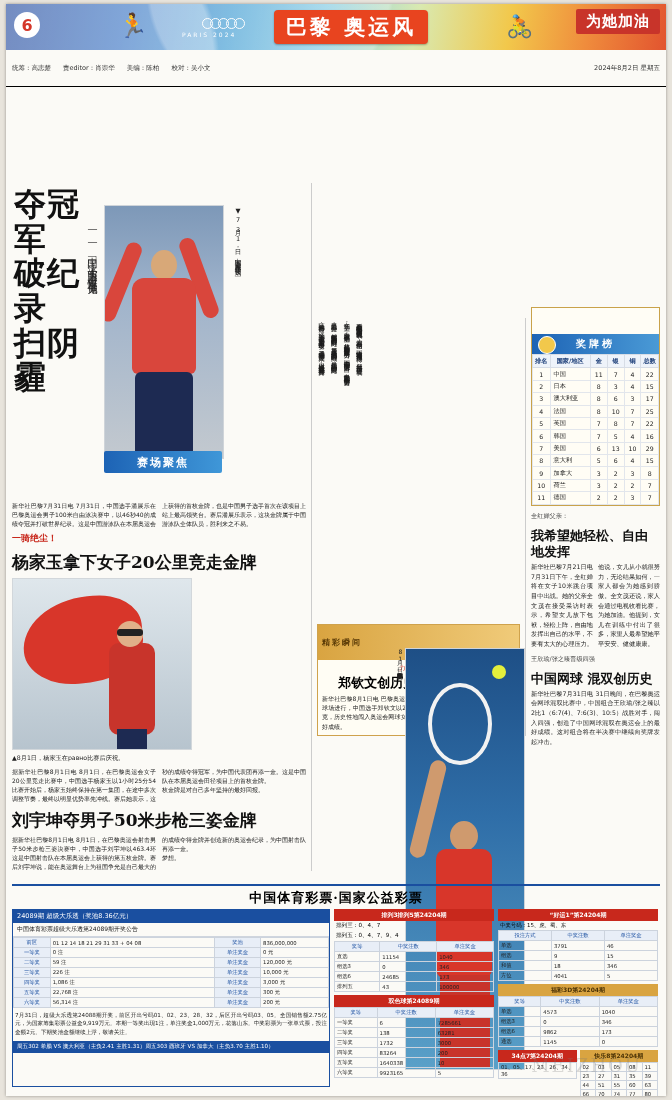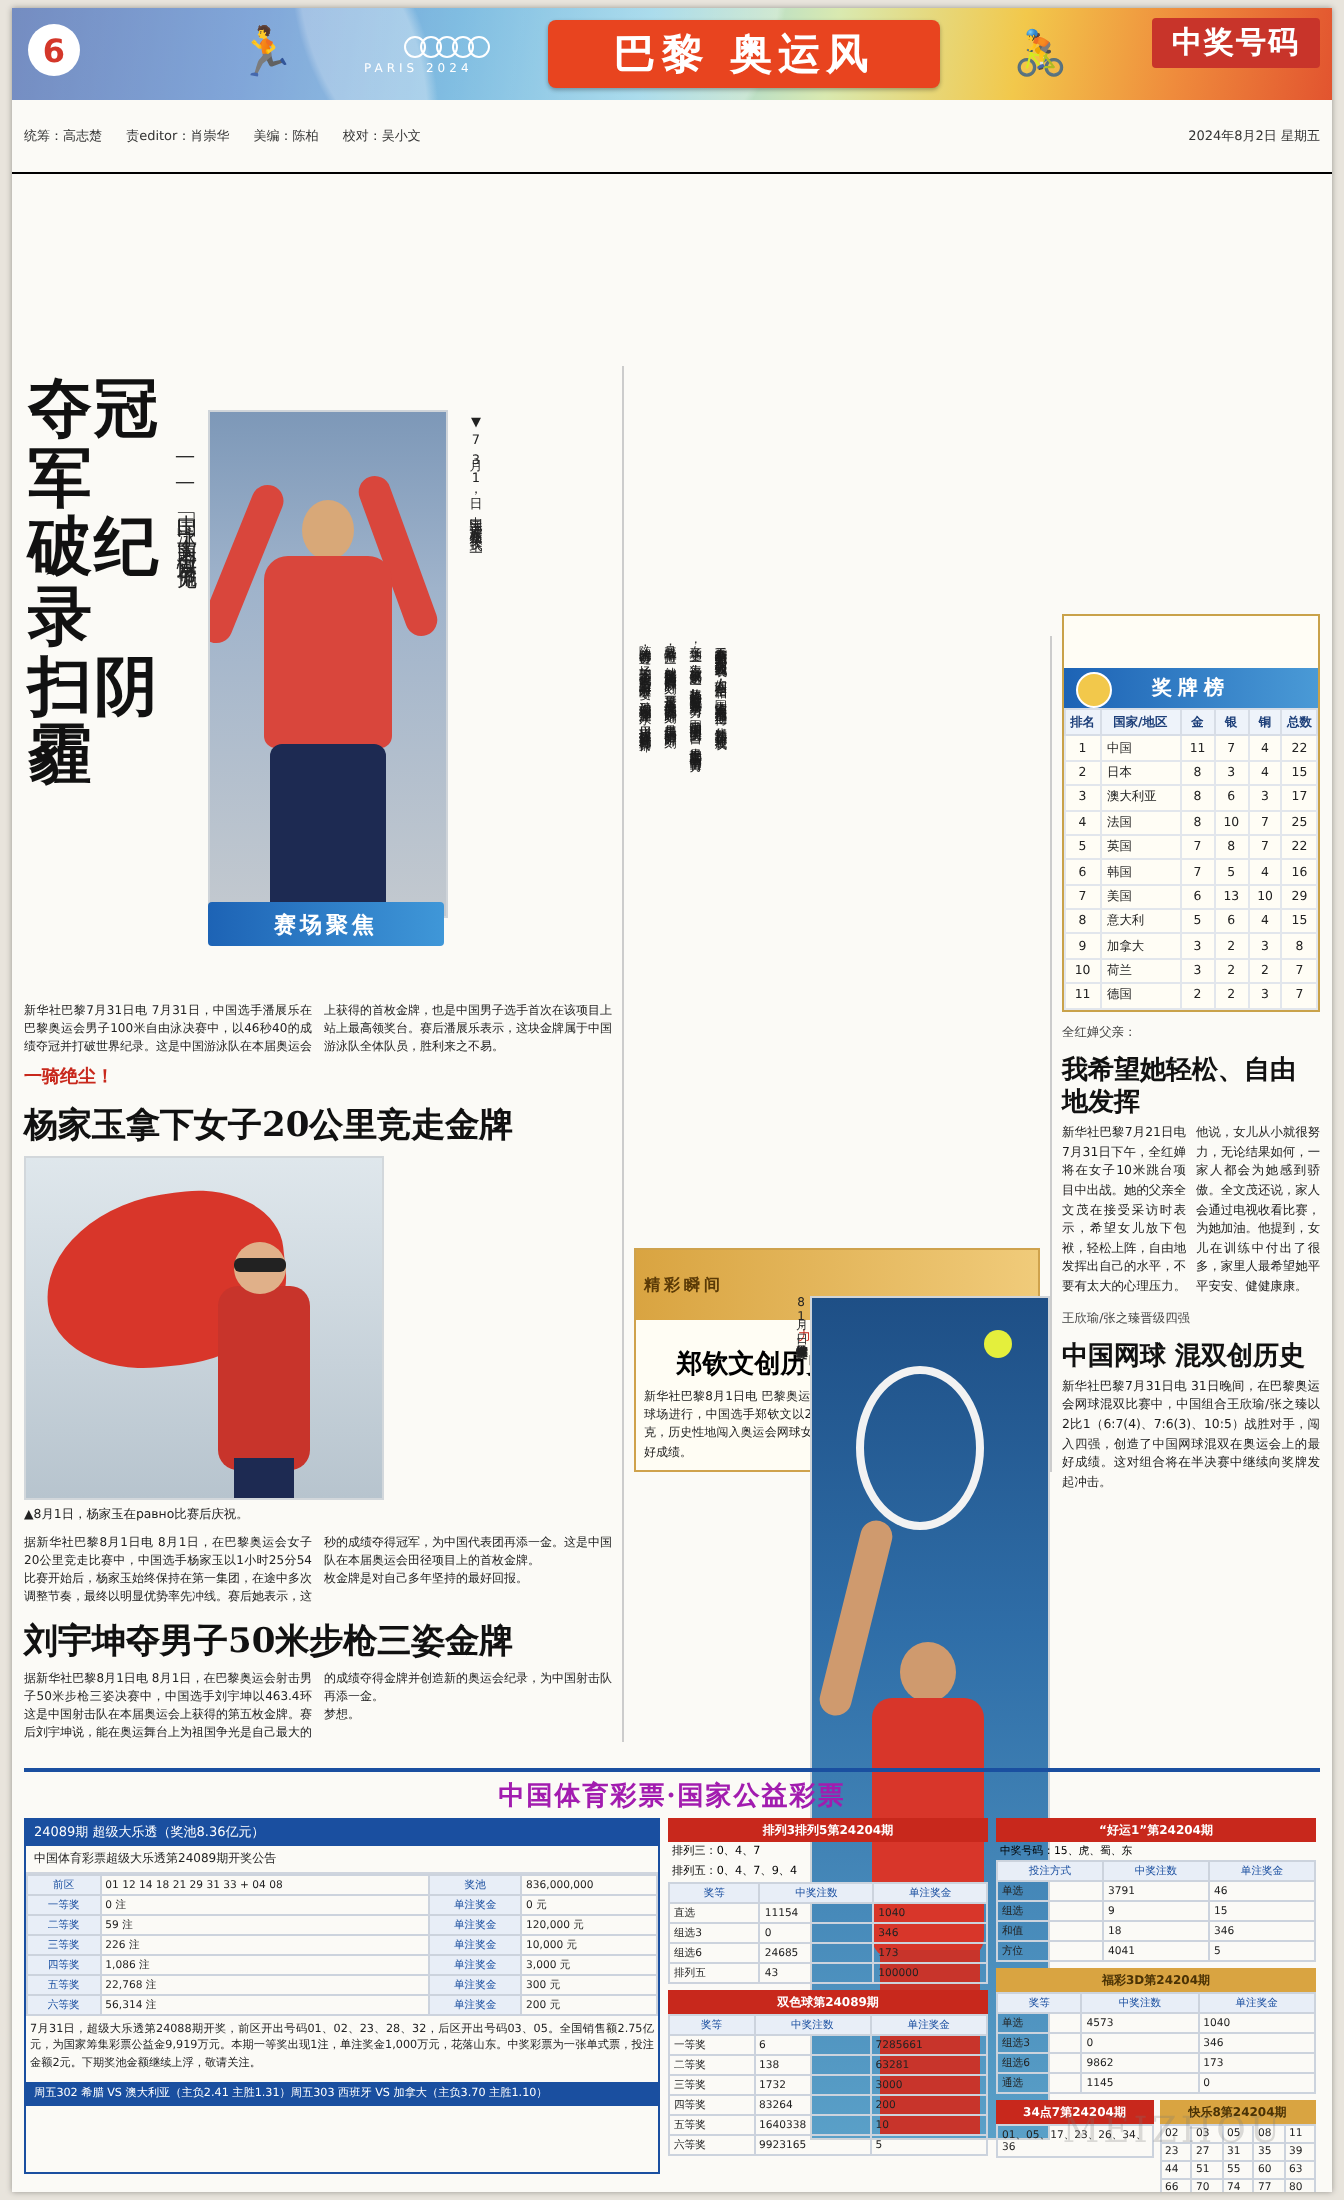--- a/index.html
+++ b/index.html
@@ -19,21 +19,21 @@
   
   .masthead{
     position:relative;height:46px;
     background:linear-gradient(100deg,#2a4fa0 0%,#3d76c4 18%,#57a8d8 34%,#8fd0e6 48%,#d9e9b0 62%,#f2c84b 76%,#ef8b3c 88%,#e2542f 100%);
     overflow:hidden;
   }
   .mast-deco{position:absolute;inset:0;background:
     radial-gradient(circle at 12% 120%,rgba(255,255,255,.35) 0 22%,transparent 23%),
     radial-gradient(circle at 40% -40%,rgba(255,255,255,.25) 0 30%,transparent 31%);}
   .mast-title{
-    position:absolute;left:268px;top:6px;width:196px;height:34px;
+    position:absolute;left:268px;top:6px;width:154px;height:34px;
     background:#e8441f;border-radius:4px;color:#fff;
     font-family:"DejaVu Serif","Liberation Serif",serif;
     font-weight:bold;font-size:21px;letter-spacing:3px;
     display:flex;align-items:center;justify-content:center;
     box-shadow:0 1px 2px rgba(0,0,0,.3);
   }
   .mast-num{position:absolute;left:8px;top:8px;width:26px;height:26px;border-radius:50%;
     background:#fff;color:#d4372a;font-weight:bold;font-size:16px;
     display:flex;align-items:center;justify-content:center;}
   .paper-logo{position:absolute;right:6px;top:5px;background:#c8342a;color:#fff;
@@ -139,21 +139,21 @@
   table.medals td{padding:1.2px 2px;border:1px solid #e2e6ec;text-align:center;color:#222;}
   table.medals td.nm{text-align:left;padding-left:3px;}
   .r-head{font-family:"DejaVu Serif",serif;font-weight:bold;font-size:13px;line-height:1.25;
     color:#111;margin:7px 0 2px;}
   .r-kicker{font-size:6.2px;color:#444;margin-top:6px;}
   .r-text{font-size:6.2px;line-height:1.55;color:#1c1c1c;text-align:justify;}
   .r-text2{font-size:6.2px;line-height:1.55;color:#1c1c1c;text-align:justify;column-count:2;column-gap:5px;}
   
   .lottery{position:absolute;left:6px;right:6px;bottom:4px;height:206px;border-top:2px solid #1a4fa0;}
   .lot-title{text-align:center;font-family:"DejaVu Serif",serif;font-weight:bold;font-size:13px;
-    color:#a21caf;padding:3px 0 2px;letter-spacing:1px;}
+    color:#000000;padding:3px 0 2px;letter-spacing:1px;}
   .lot-grid{display:flex;gap:4px;height:178px;}
   .lot-left{width:318px;border:1px solid #1a4fa0;box-sizing:border-box;}
   .lot-mid{width:160px;}
   .lot-right{width:160px;}
   .lot-bluebar{background:#1a4fa0;color:#fff;font-size:6.5px;padding:2px 4px;}
   .lot-sub{font-size:6px;padding:2px 4px;color:#222;border-bottom:1px solid #cfd5de;}
   table.lot{width:100%;border-collapse:collapse;font-size:5.3px;}
   table.lot td{border:1px solid #ccd3dd;padding:1px 2px;color:#222;}
   table.lot td.h{background:#e8eef7;color:#1a4fa0;text-align:center;}
   .lot-note{font-size:5.6px;line-height:1.5;color:#222;padding:3px 2px;text-align:justify;}
@@ -173,21 +173,21 @@
   <div class="masthead">
     <div class="mast-deco"></div>
     <div class="mast-num">6</div>
     <div class="runner">🏃</div>
     <div class="rings">
       <span class="ring"></span><span class="ring"></span><span class="ring"></span><span class="ring"></span><span class="ring"></span>
     </div>
     <div class="p2024">PARIS 2024</div>
     <div class="mast-title">巴黎 奥运风</div>
     <div class="bike">🚴</div>
-    <div class="paper-logo">中奖号码</div>
+    <div class="paper-logo">为她加油</div>
   </div>
 
   <div class="credit">
     <div class="left">
       <span>统筹：高志楚</span>
       <span>责editor：肖崇华</span>
       <span>美编：陈柏</span>
       <span>校对：吴小文</span>
     </div>
     <div>2024年8月2日  星期五</div>

